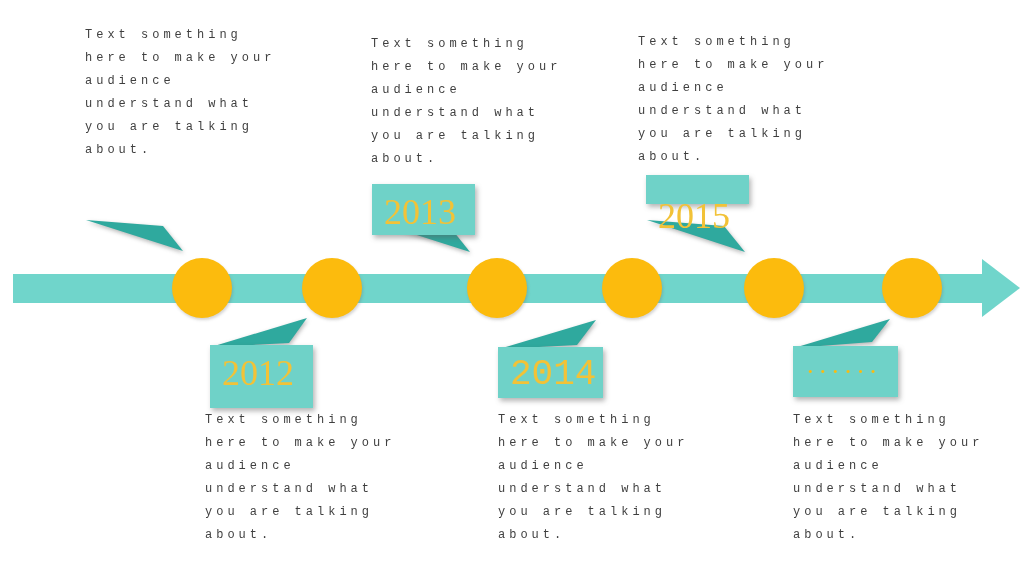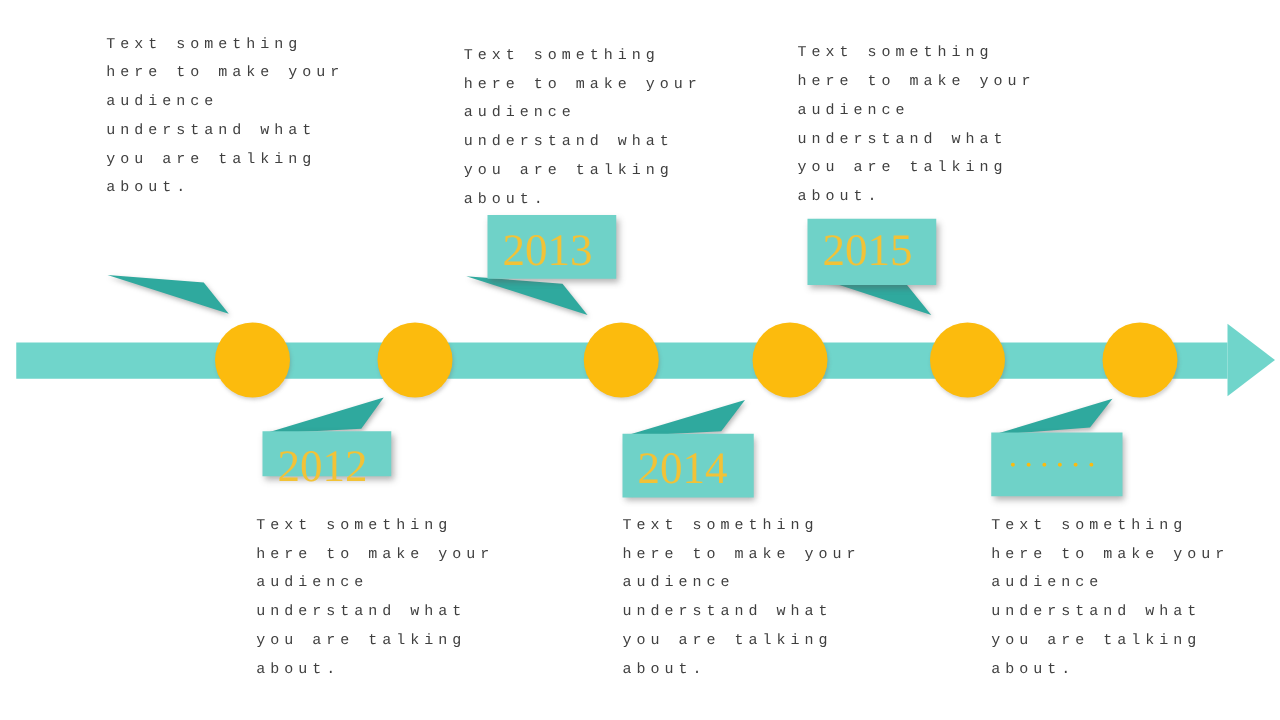--- a/index.html
+++ b/index.html
@@ -85,30 +85,30 @@
     <polygon class="tail" points="794,348 872,342 890,319"></polygon>
   </svg>
 
   <div class="node" style="left:172px"></div>
   <div class="node" style="left:302px"></div>
   <div class="node" style="left:467px"></div>
   <div class="node" style="left:602px"></div>
   <div class="node" style="left:744px"></div>
   <div class="node" style="left:882px"></div>
 
-  <div class="bubble" style="left:210px; top:345px; width:103px; height:36px; line-height:53px; padding-top:2px;">
+  <div class="bubble" style="left:210px; top:345px; width:103px; height:63px; line-height:53px; padding-top:2px;">
     <span class="year">2012</span>
   </div>
-  <div class="bubble" style="left:372px; top:172px; width:103px; height:51px; line-height:51px; padding-top:3px;margin-left:18px;">
+  <div class="bubble" style="left:372px; top:184px; width:103px; height:51px; line-height:51px; padding-top:3px;">
     <span class="year">2013</span>
   </div>
-  <div class="bubble" style="left:498px; top:347px; width:105px; height:51px; line-height:51px; padding-top:2px;">
+  <div class="bubble" style="left:498px; top:347px; width:105px; height:51px; line-height:51px; padding-top:2px;font-family:Liberation Mono, monospace;">
     <span class="year">2014</span>
   </div>
-  <div class="bubble" style="left:646px; top:175px; width:103px; height:53px; line-height:47px; padding-top:2px;">
+  <div class="bubble" style="left:646px; top:175px; width:103px; height:29px; line-height:47px; padding-top:18px;">
     <span class="year">2015</span>
   </div>
   <div class="bubble bubble-dots" style="left:793px; top:346px; width:105px; height:51px; line-height:51px;">
     <span class="year">••••••</span>
   </div>
 
   <div class="desc" style="left:85px; top:24px;">Text something here to make your audience understand what you are talking about.</div>
   <div class="desc" style="left:205px; top:409px;">Text something here to make your audience understand what you are talking about.</div>
   <div class="desc" style="left:371px; top:33px;">Text something here to make your audience understand what you are talking about.</div>
   <div class="desc" style="left:498px; top:409px;">Text something here to make your audience understand what you are talking about.</div>

